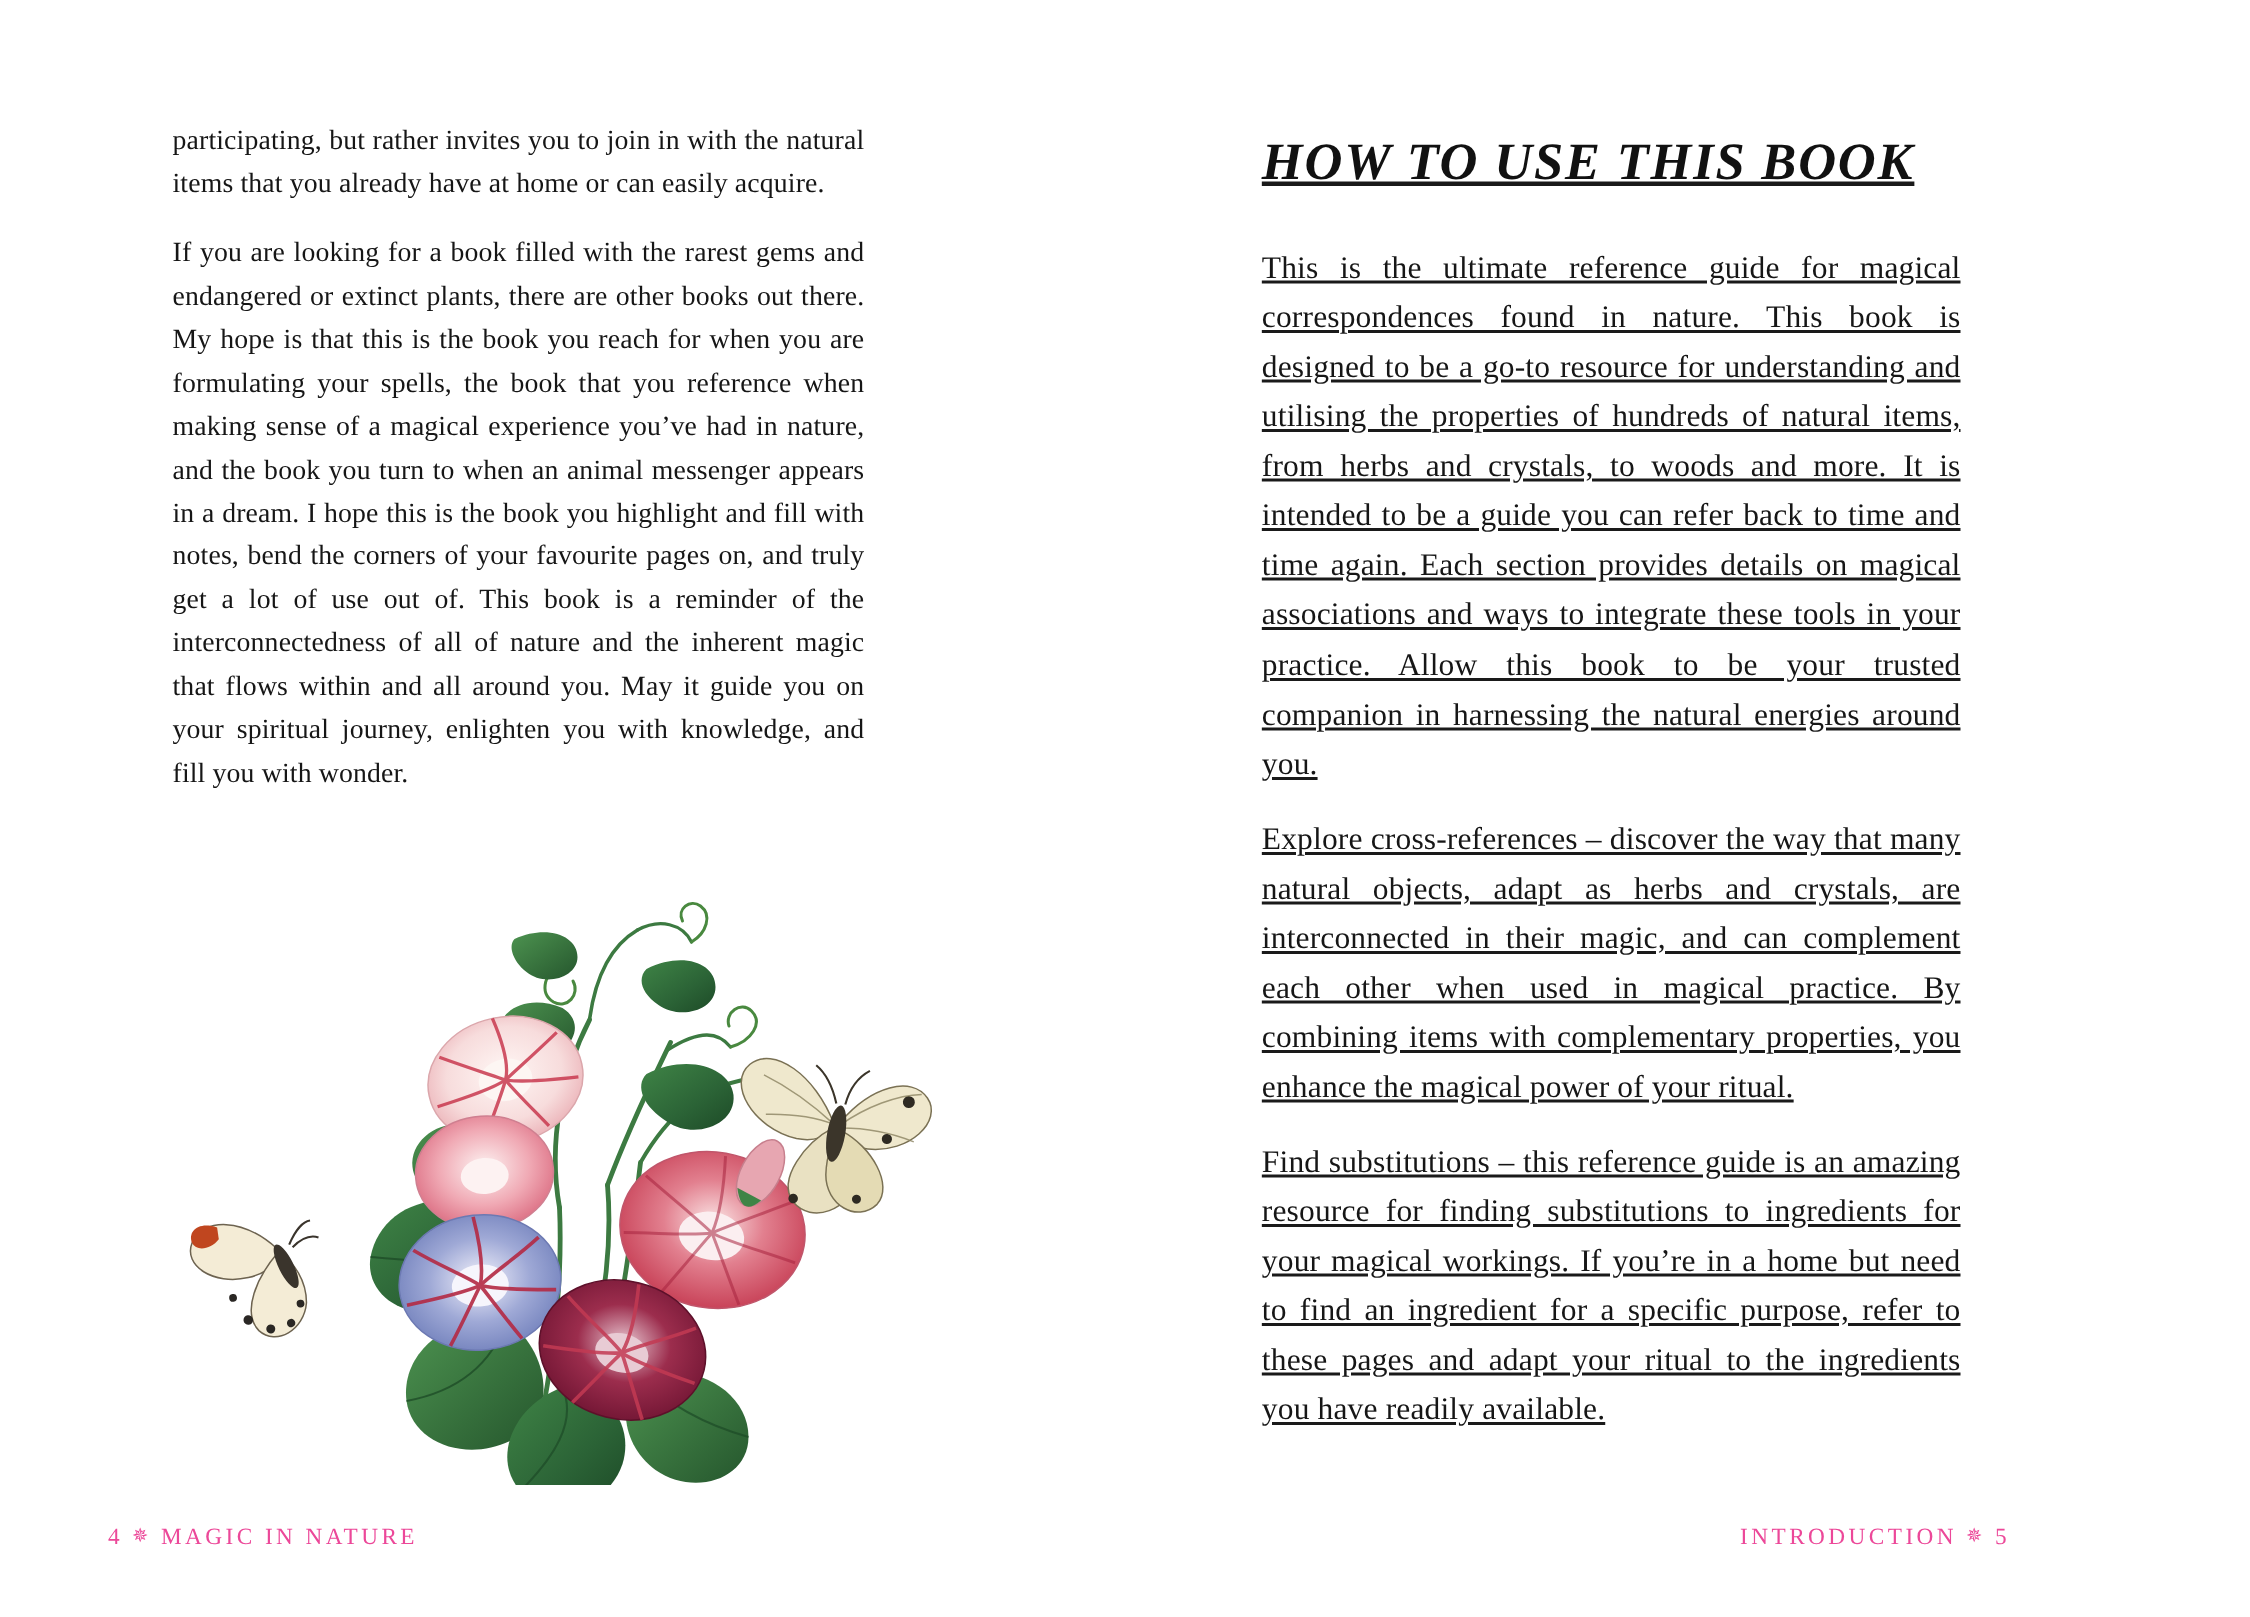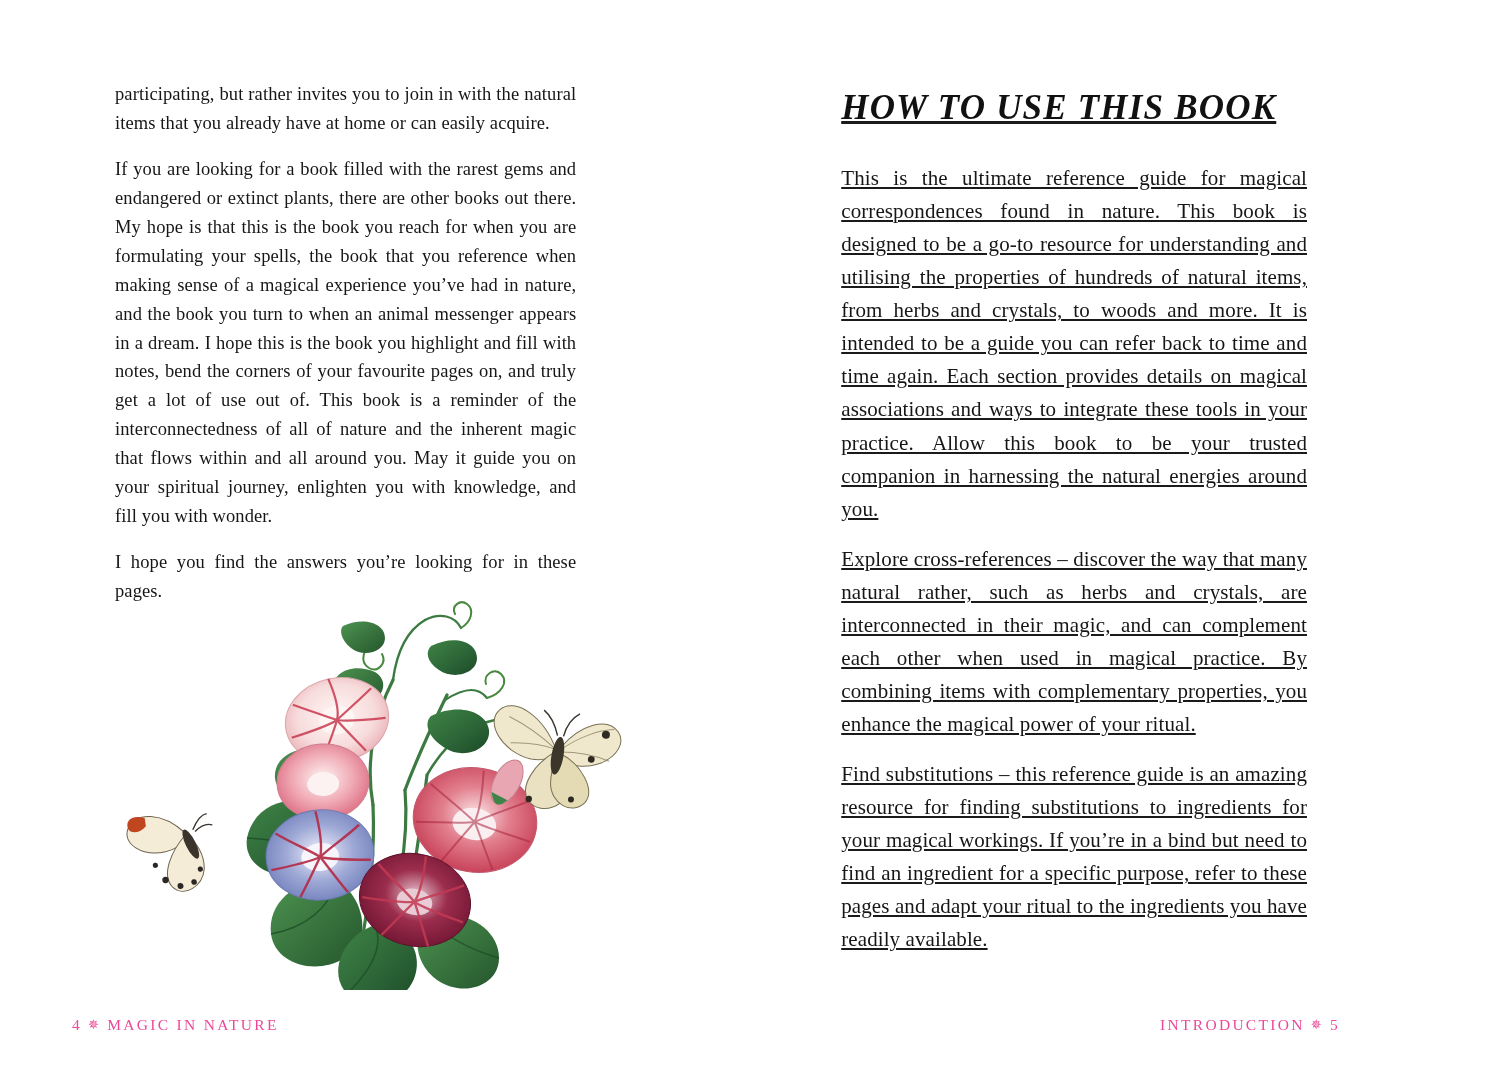--- a/index.html
+++ b/index.html
@@ -97,21 +97,20 @@
 </head>
 <body>
 
 <div class="spread">
 
   <div class="page page-left">
 
     <div class="body-text">
       <p>participating, but rather invites you to join in with the natural items that you already have at home or can easily acquire.</p>
       <p>If you are looking for a book filled with the rarest gems and endangered or extinct plants, there are other books out there. My hope is that this is the book you reach for when you are formulating your spells, the book that you reference when making sense of a magical experience you’ve had in nature, and the book you turn to when an animal messenger appears in a dream. I hope this is the book you highlight and fill with notes, bend the corners of your favourite pages on, and truly get a lot of use out of. This book is a reminder of the interconnectedness of all of nature and the inherent magic that flows within and all around you. May it guide you on your spiritual journey, enlighten you with knowledge, and fill you with wonder.</p>
-      <p>I hope you find the answers you’re looking for in these pages.</p>
     </div>
 
     <div class="illustration">
       <svg width="600" height="470" viewBox="0 0 600 470" xmlns="http://www.w3.org/2000/svg">
         <defs>
           <radialGradient id="gPink" cx="50%" cy="45%" r="60%">
             <stop offset="0%" stop-color="#fdf3f2"></stop>
             <stop offset="55%" stop-color="#f0a9b4"></stop>
             <stop offset="100%" stop-color="#d9667c"></stop>
           </radialGradient>
@@ -296,22 +295,22 @@
       <span>4</span><span class="sep">✵</span><span>MAGIC IN NATURE</span>
     </div>
   </div>
 
   <div class="page page-right">
 
     <h1 class="chapter-title">HOW TO USE THIS BOOK</h1>
 
     <div class="body-text">
       <p>This is the ultimate reference guide for magical correspondences found in nature. This book is designed to be a go-to resource for understanding and utilising the properties of hundreds of natural items, from herbs and crystals, to woods and more. It is intended to be a guide you can refer back to time and time again. Each section provides details on magical associations and ways to integrate these tools in your practice. Allow this book to be your trusted companion in harnessing the natural energies around you.</p>
-      <p>Explore cross-references – discover the way that many natural rather, such as herbs and crystals, are interconnected in their magic, and can complement each other when used in magical practice. By combining items with complementary properties, you enhance the magical power of your ritual.</p>
-      <p>Find substitutions – this reference guide is an amazing resource for finding substitutions to ingredients for your magical workings. If you’re in a bind but need to find an ingredient for a specific purpose, refer to these pages and adapt your ritual to the ingredients you have readily available.</p>
+      <p>Explore cross-references – discover the way that many natural objects, adapt as herbs and crystals, are interconnected in their magic, and can complement each other when used in magical practice. By combining items with complementary properties, you enhance the magical power of your ritual.</p>
+      <p>Find substitutions – this reference guide is an amazing resource for finding substitutions to ingredients for your magical workings. If you’re in a home but need to find an ingredient for a specific purpose, refer to these pages and adapt your ritual to the ingredients you have readily available.</p>
     </div>
 
     <div class="folio folio-right">
       <span>INTRODUCTION</span><span class="sep">✵</span><span>5</span>
     </div>
   </div>
 
 </div>
 
 </body></html>

